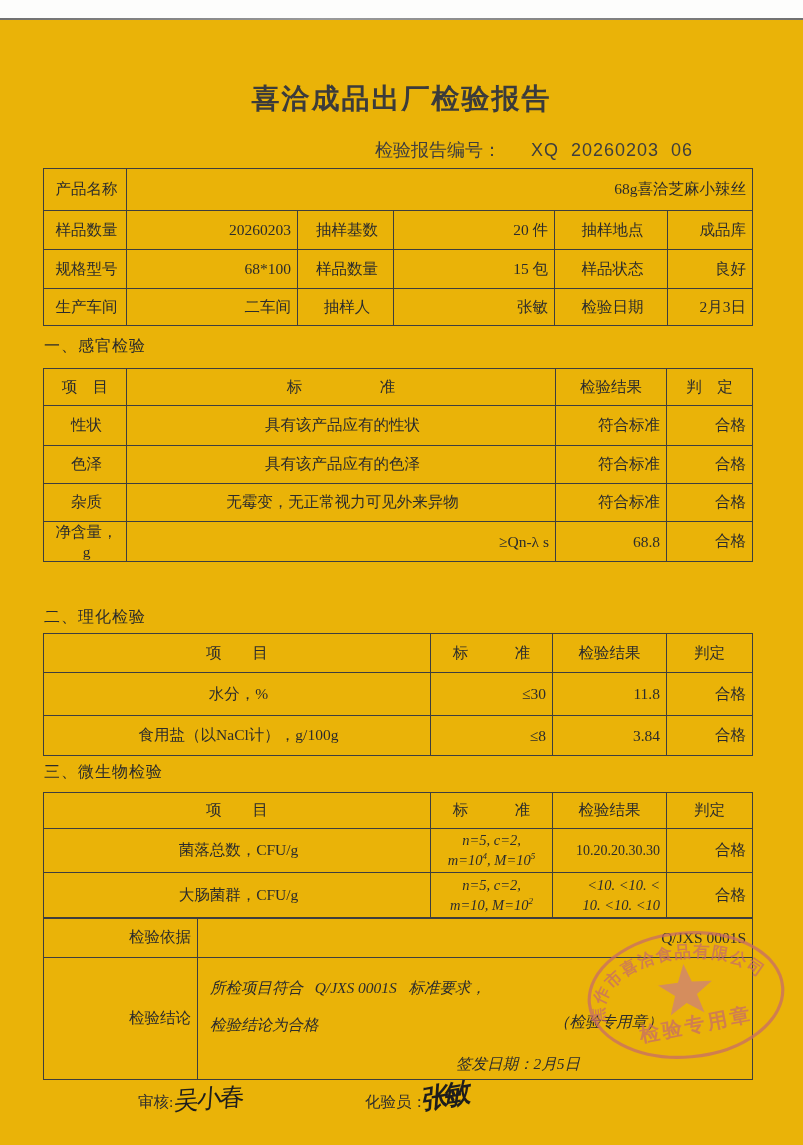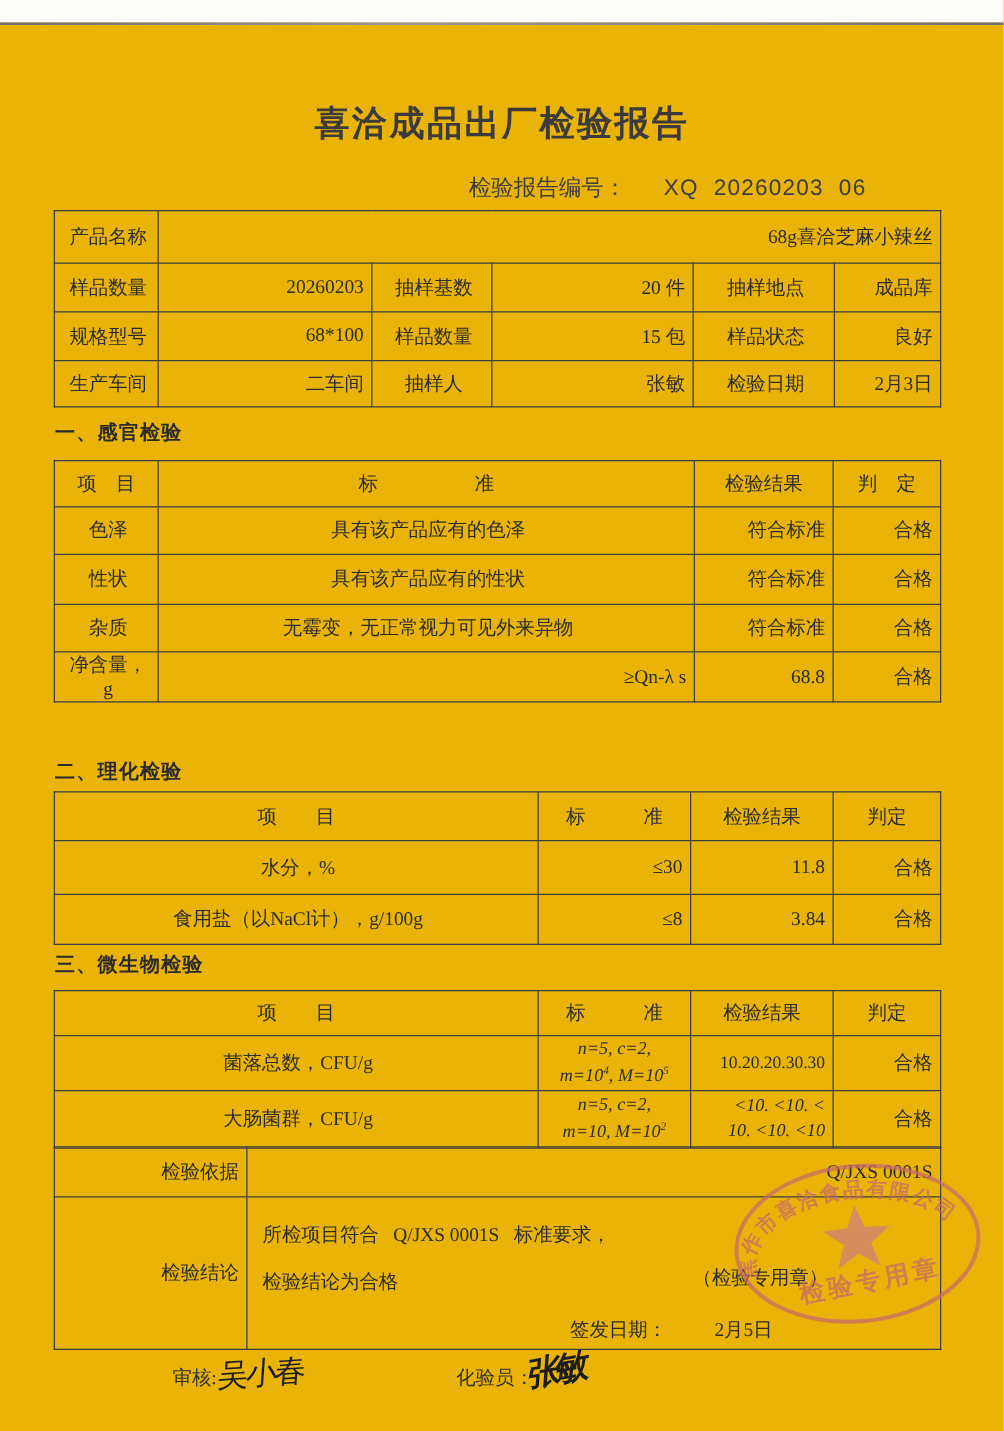--- a/index.html
+++ b/index.html
@@ -12,36 +12,36 @@
              font-size:28px; letter-spacing:2px; color:#3b3b3b;}
   .report-no{position:absolute; left:375px; top:138px; font-family:"Liberation Sans","DejaVu Sans",sans-serif;
              font-size:18px; color:#3e3e3e;}
   .report-no .num{margin-left:30px; white-space:pre; letter-spacing:1px;}
   .pre{white-space:pre;}
   table{border-collapse:collapse; table-layout:fixed; position:absolute; left:43px; background:transparent;}
   table, td{border:1.6px solid #3e3e3e;}
   td{font-size:15.5px; color:#2c2c2c; padding:0 6px; overflow:hidden;}
   td.lbl{text-align:center; padding-left:9px;}
   td.ctr{text-align:right;}
-  .sec-head{position:absolute; left:44px; font-size:16px; font-weight:bold; color:#2b2b2b; letter-spacing:1px;}
+  .sec-head{position:absolute; left:44px; font-size:16px; font-weight:normal; color:#2b2b2b; letter-spacing:1px;}
   #tbl-info{top:168px; width:709px;}
   #tbl-sense{top:368px; width:709px;}
   #tbl-phys{top:633px; width:709px;}
   #tbl-micro{top:792px; width:709px;}
   #tbl-foot{top:917px; width:709px;}
   .hdr td{text-align:center; font-size:15.5px;}
   .std-two-line{line-height:1.35; font-size:14.5px; text-align:center;font-style:italic;}
   sup{font-size:9px;}
   .res-small{font-size:14px; letter-spacing:0;}
-  .concl-cell{position:relative; vertical-align:top;}
+  .concl-cell{position:relative; vertical-align:top;font-style:italic;}
   .concl-line1{position:absolute; left:12px; top:20px; font-size:15.5px;}
   .concl-line2{position:absolute; left:12px; top:57px; font-size:15.5px;}
   .seal-note{position:absolute; left:356px; top:54px; font-size:15.5px;}
   .issue-line{position:absolute; left:258px; top:96px; font-size:15.5px;}
-  .issue-line .val{margin-left:38px;}
+  .issue-line .val{}
   .signatures{position:absolute; left:0; top:1084px; width:803px; height:50px; font-size:15.5px;}
   .sig-label-review{position:absolute; left:138px; top:8px;}
   .sig-label-tester{position:absolute; left:365px; top:8px;}
   .hand{font-family:"DejaVu Serif","Liberation Serif",serif; color:#1d1d1d;}
   .hand-review{position:absolute; left:174px; top:-2px; font-size:25px;
                transform:rotate(-4deg) skewX(-8deg); letter-spacing:-2px;}
   .hand-tester{position:absolute; left:422px; top:-6px; font-size:27px; font-weight:bold;
                transform:rotate(-10deg) skewX(-14deg); letter-spacing:-4px;}
   .stamp{position:absolute; left:580px; top:922px; width:212px; height:146px; pointer-events:none;}
 </style>
@@ -108,29 +108,29 @@
         <col style="width:111px">
         <col style="width:86px">
       </colgroup>
     <tbody>
         <tr class="hdr" style="height:37px">
       <td>项　目</td>
       <td>标　　　　　准</td>
       <td>检验结果</td>
       <td>判　定</td>
     </tr>
+    <tr style="height:40px">
+      <td class="lbl">性状</td>
+      <td class="lbl">具有该产品应有的性状</td>
+      <td class="ctr">符合标准</td>
+      <td class="ctr">合格</td>
+    </tr>
     <tr style="height:38px">
       <td class="lbl">色泽</td>
       <td class="lbl">具有该产品应有的色泽</td>
-      <td class="ctr">符合标准</td>
-      <td class="ctr">合格</td>
-    </tr>
-    <tr style="height:40px">
-      <td class="lbl">性状</td>
-      <td class="lbl">具有该产品应有的性状</td>
       <td class="ctr">符合标准</td>
       <td class="ctr">合格</td>
     </tr>
     <tr style="height:38px">
       <td class="lbl">杂质</td>
       <td class="lbl">无霉变，无正常视力可见外来异物</td>
       <td class="ctr">符合标准</td>
       <td class="ctr">合格</td>
     </tr>
     <tr style="height:39px">

